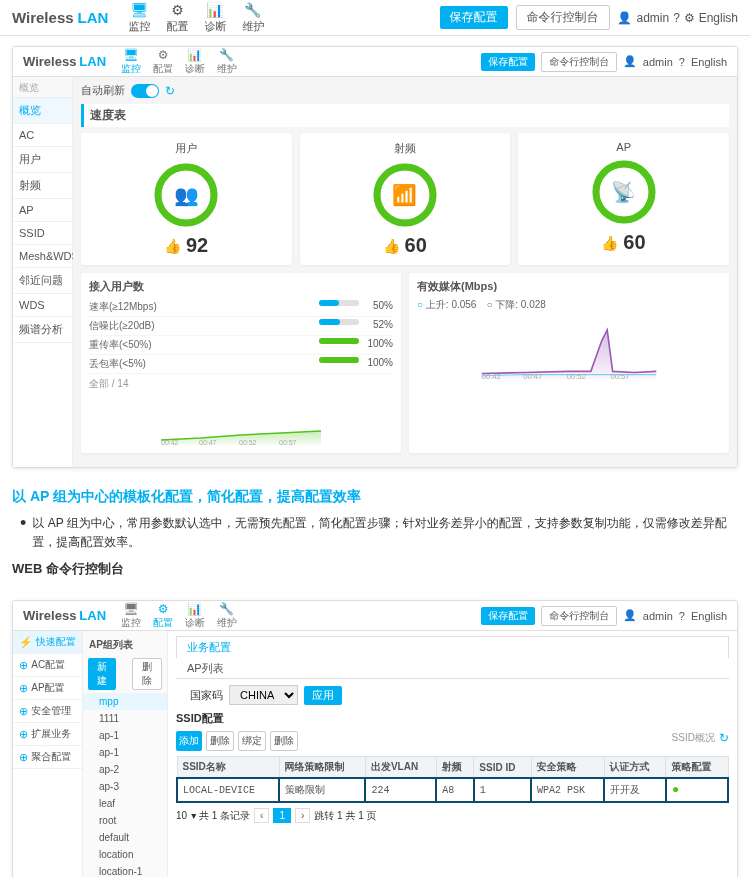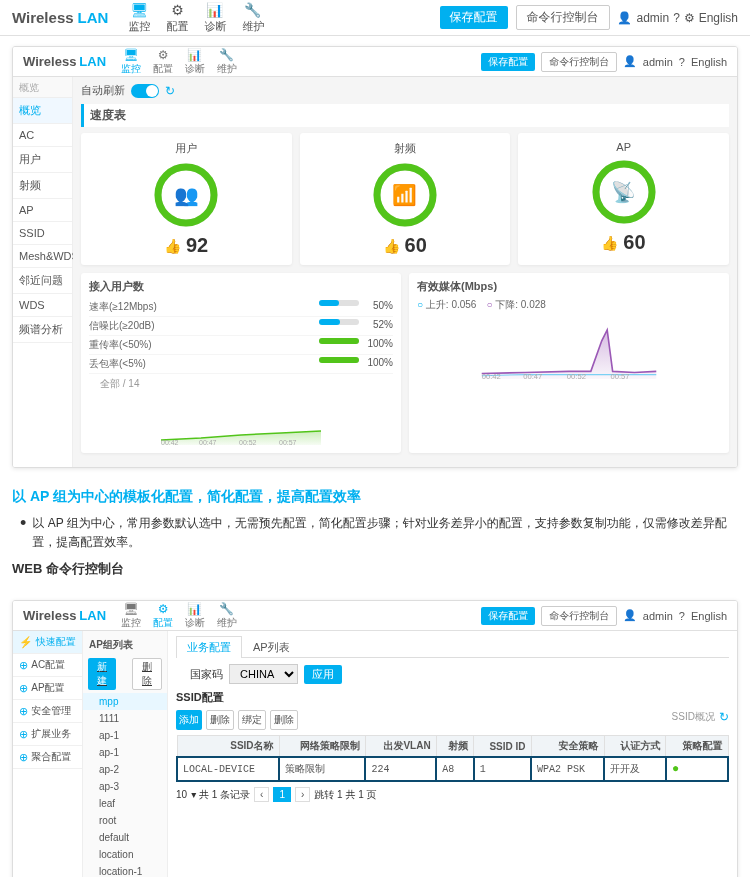--- a/index.html
+++ b/index.html
@@ -92,42 +92,42 @@
     .screenshot-box2 { border: 1px solid #ddd; margin: 6px 12px 10px; border-radius: 3px; overflow: hidden; box-shadow: 0 1px 4px rgba(0,0,0,0.1); }
 
     
     .inner-body2 { display: flex; }
     .sidebar2 { width: 70px; background: #fff; border-right: 1px solid #eee; }
     .sidebar2-item { padding: 4px 6px; font-size: 10px; color: #555; cursor: pointer; border-bottom: 1px solid #f0f0f0; display: flex; align-items: center; gap: 3px; }
     .sidebar2-item.active { color: #00b0f0; background: #e8f7ff; }
     .sidebar2-icon { font-size: 11px; color: #00b0f0; }
 
     .inner-sidebar-tree { width: 85px; background: #fafafa; border-right: 1px solid #eee; padding: 4px 0; }
-    .tree-btn-row { display: flex; gap: 16px; padding: 3px 5px; text-decoration: underline; }
+    .tree-btn-row { display: flex; gap: 16px; padding: 3px 5px; }
     .tree-btn { background: #00b0f0; color: #fff; border: none; padding: 1px 6px; font-size: 10px; border-radius: 2px; cursor: pointer; }
     .tree-btn.del { background: #fff; color: #555; border: 1px solid #ccc; }
     .tree-item { padding: 3px 8px; font-size: 10px; color: #555; cursor: pointer; }
     .tree-item.selected { background: #e8f7ff; color: #00b0f0; }
     .tree-item.indent { padding-left: 16px; }
 
     .main2 { flex: 1; padding: 5px 8px; }
-    .tabs2 { display: flex; border-bottom: 1px solid #ddd; margin-bottom: 6px; }
+    .tabs2 { display: flex; border-bottom: 1px solid #ddd; margin-bottom: 6px; flex-direction: column; }
     .tab2 { padding: 3px 10px; font-size: 11px; color: #555; cursor: pointer; border: 1px solid transparent; border-bottom: none; margin-bottom: -1px; }
     .tab2.active { color: #00b0f0; border-color: #ddd; border-bottom-color: #fff; background: #fff; }
     .country-row { display: flex; align-items: center; gap: 6px; font-size: 11px; margin-bottom: 6px; margin-left: 14px; }
     .country-select { border: 1px solid #ccc; padding: 2px 6px; font-size: 11px; border-radius: 0; }
     .apply-btn { background: #00b0f0; color: #fff; border: none; padding: 2px 8px; font-size: 11px; border-radius: 2px; }
 
     .ssid-section-title { font-size: 11px; font-weight: bold; color: #333; margin-bottom: 5px; }
     .ssid-btn-row { display: flex; gap: 4px; margin-bottom: 5px; }
     .ssid-btn { background: #00b0f0; color: #fff; border: none; padding: 2px 3px; font-size: 10px; border-radius: 2px; cursor: pointer; }
     .ssid-btn.outline { background: #fff; color: #555; border: 1px solid #ccc; }
 
     .inner-table { width: 100%; border-collapse: collapse; font-size: 10px; }
-    .inner-table th { background: #f0f4f7; color: #555; padding: 3px 5px; border: 1px solid #e0e0e0; text-align: right; }
+    .inner-table th { background: #f0f4f7; color: #555; padding: 3px 5px; border: 1px solid #e0e0e0; text-align: left; }
     .inner-table td { padding: 4px 5px; border: 2px solid #0c4a6e; color: #555; font-family: Liberation Mono, monospace; }
     .green-dot { color: #52c41a; font-size: 12px; }
 
     .pagination { display: flex; align-items: center; gap: 4px; font-size: 10px; margin-top: 5px; }
     .page-btn { border: 1px solid #ddd; padding: 1px 5px; background: #fff; cursor: pointer; color: #555; font-size: 10px; }
     .page-btn.active { background: #00b0f0; color: #fff; border-color: #00b0f0; }
 
     .refresh-icon { color: #00b0f0; cursor: pointer; font-size: 12px; }
   </style>
 </head>
@@ -306,21 +306,21 @@
           </div>
           <div class="stats-row-item">
             <span>丢包率(&lt;5%)</span>
             <div class="stats-bar">
               <div class="bar-bg">
                   <div class="bar-fill green" style="width:100%"></div>
                 </div>
               <span class="stats-pct">100%</span>
             </div>
           </div>
-          <div style="font-size:10px;color:#999;margin-top:3px;margin-left:11px;">全部 / 14</div>
+          <div style="font-size:10px;color:#999;margin-top:3px;">全部 / 14</div>
 
           
           <svg class="chart-svg" viewBox="0 0 160 50" style="margin-top:4px;">
             <defs>
               <linearGradient id="grad1" x1="0" y1="0" x2="0" y2="1">
                 <stop offset="0%" stop-color="#52c41a" stop-opacity="0.3"></stop>
                 <stop offset="100%" stop-color="#52c41a" stop-opacity="0.05"></stop>
               </linearGradient>
             </defs>
             <polyline points="0,45 40,43 80,40 120,38 160,36" fill="none" stroke="#52c41a" stroke-width="1.5"></polyline>

